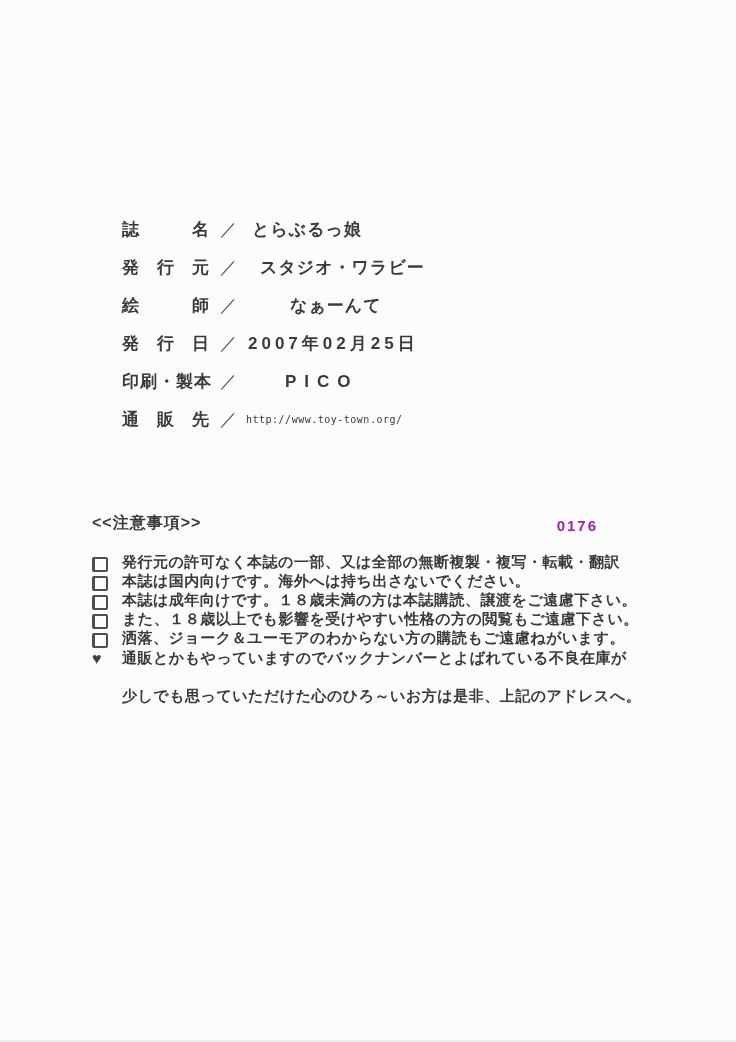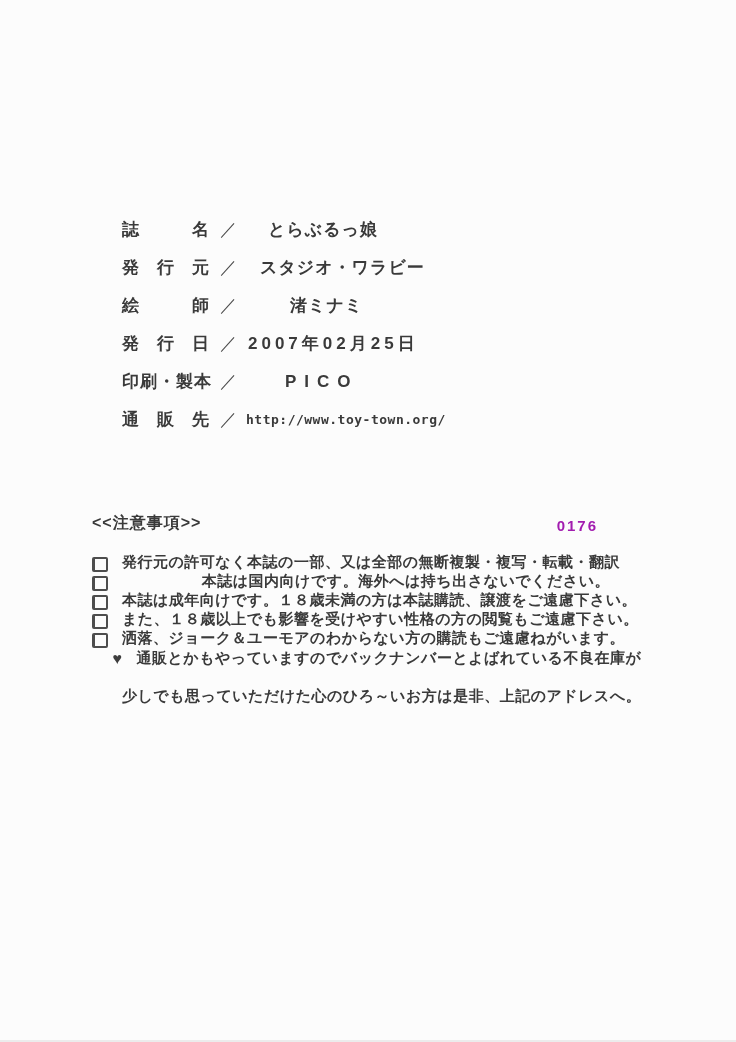--- a/index.html
+++ b/index.html
@@ -47,28 +47,28 @@
     justify-content: space-between;
     flex-shrink: 0;
   }
   .row-slash {
     margin-left: 10px;
     margin-right: 8px;
     color: #4a4a4a;
     font-weight: 400;
   }
   .row-value { display: inline-block; }
-  .v-title    { margin-left: 22px; }
+  .v-title    { margin-left: 6px; }
   .v-pub      { margin-left: 14px; }
   .v-artist   { margin-left: 44px; }
   .v-date     { margin-left: 2px;  letter-spacing: 4px; }
   .v-printer  { margin-left: 39px; letter-spacing: 8px; }
   .v-url      { margin-left: 0;
                 font-family: "DejaVu Sans Mono", "Liberation Mono", monospace;
-                font-size: 13px; letter-spacing: 0.5px; font-weight: 700; }
+                font-size: 10px; letter-spacing: 0.5px; font-weight: 400; }
 
   
   .notice {
     position: absolute;
     top: 513px;
     left: 92px;
     width: 518px;
   }
   .notice-header {
     display: flex;
@@ -82,21 +82,20 @@
   }
   .notice-page-number {
     font-size: 15px;
     font-weight: 600;
     letter-spacing: 2px;
     margin-right: 12px;
     color: #a21caf;
   }
   .notice-list {
     margin-top: 19px;
-    text-align: right;
   }
   .notice-item {
     display: flex;
     align-items: flex-start;
   }
   .bullet-col {
     width: 30px;
     flex-shrink: 0;
     padding-top: 2px;
   }
@@ -159,21 +158,21 @@
       <span class="row-slash">／</span>
       <span class="row-value v-pub">スタジオ・ワラビー</span>
     </div>
 
     <div class="colophon-row">
       <span class="row-label">
           <span>絵</span>
           <span>師</span>
         </span>
       <span class="row-slash">／</span>
-      <span class="row-value v-artist">渚ミナミ</span>
+      <span class="row-value v-artist">なぁーんて</span>
     </div>
 
     <div class="colophon-row">
       <span class="row-label">
           <span>発</span>
           <span>行</span>
           <span>日</span>
         </span>
       <span class="row-slash">／</span>
       <span class="row-value v-date">2007年02月25日</span>

